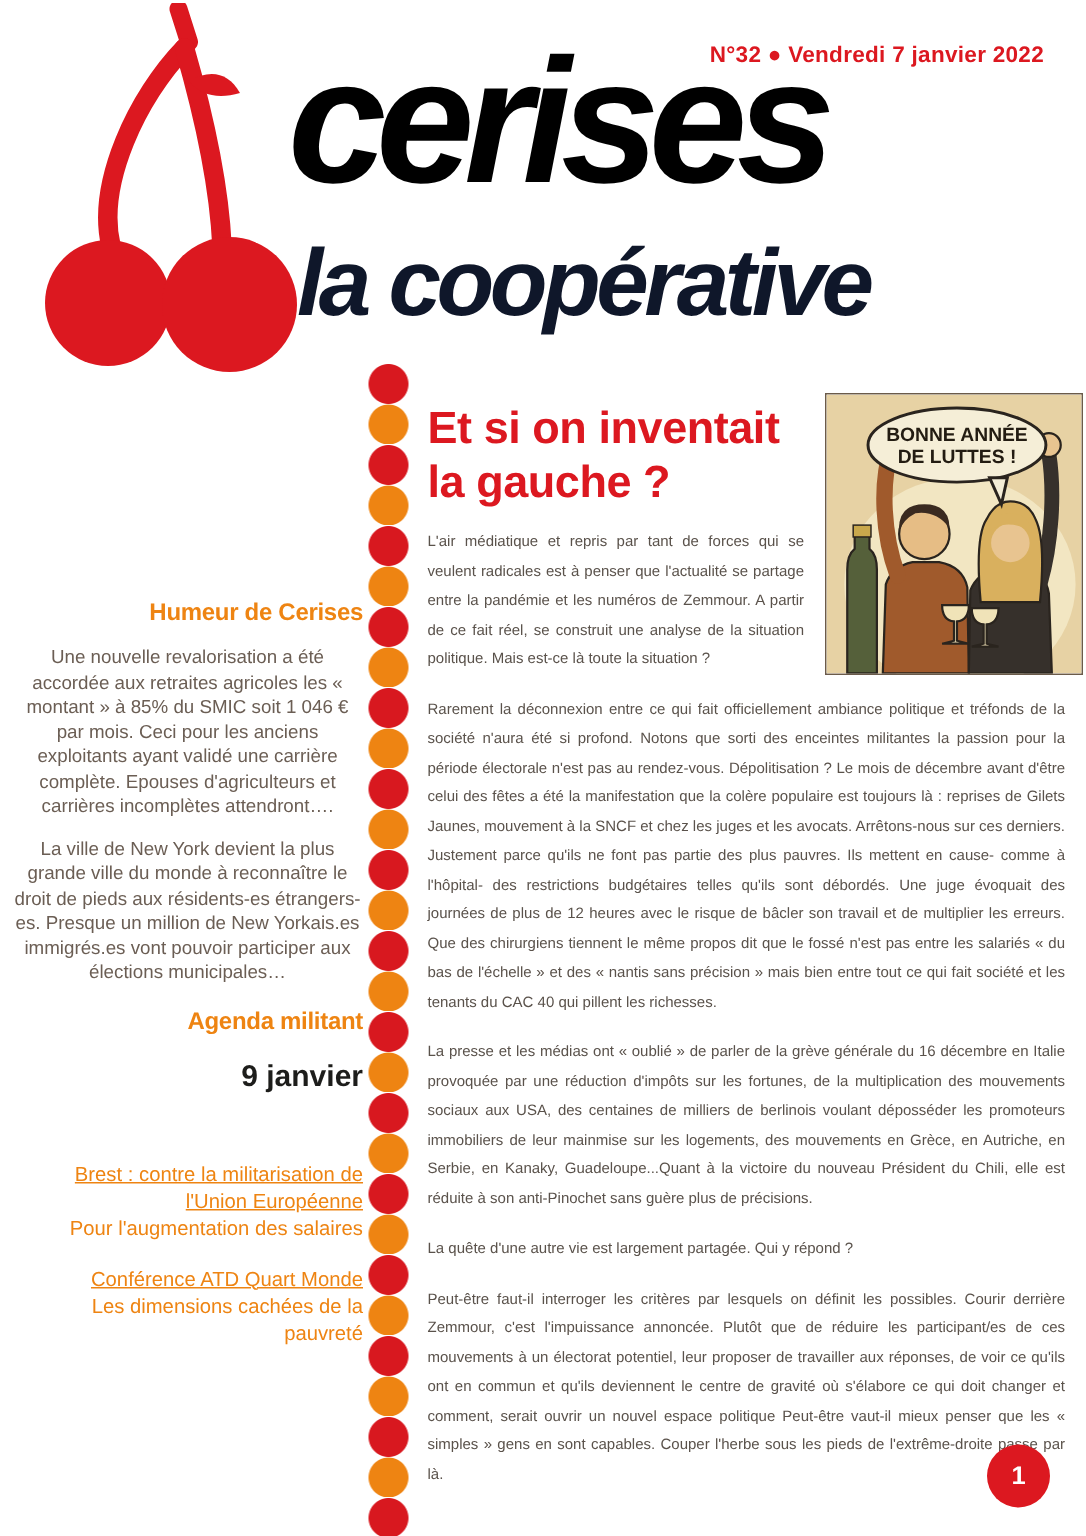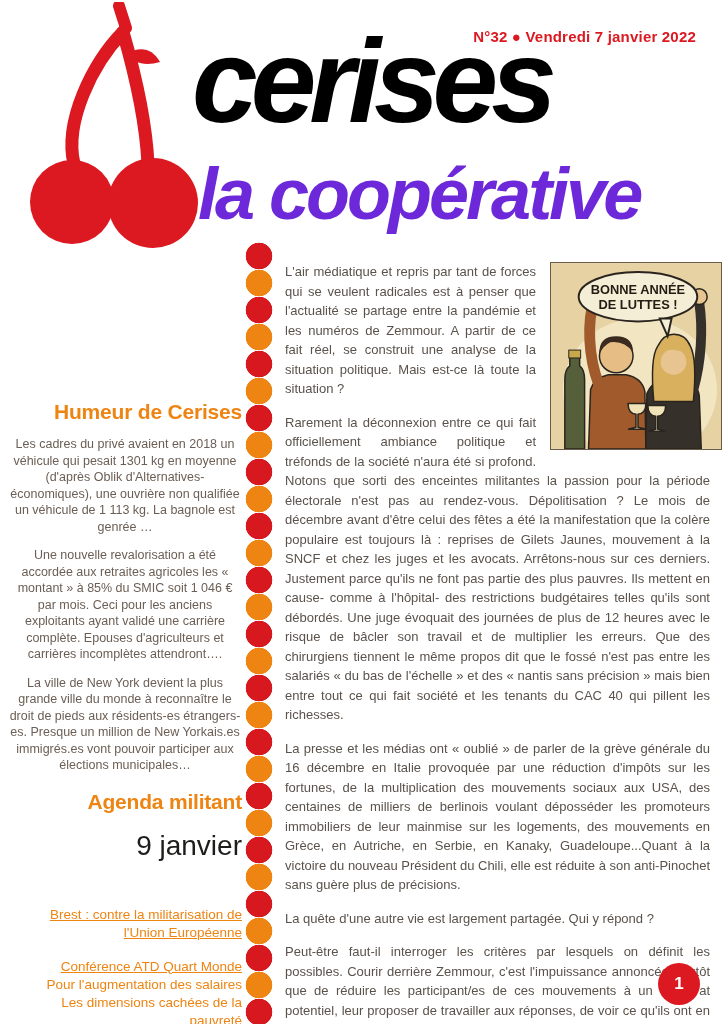--- a/index.html
+++ b/index.html
@@ -14,64 +14,64 @@
   }
   
   .logo-cherries{position:absolute;left:22px;top:2px;}
   .logo-title{
     position:absolute;left:192px;top:22px;width:520px;
     color:#000000;font-size:118px;font-weight:bold;font-style:italic;
     letter-spacing:-7px;line-height:1;
   }
   .logo-subtitle{
     position:absolute;left:198px;top:158px;width:500px;
-    color:#6d28d9;font-size:72px;font-weight:bold;font-style:italic;
+    color:#0f172a;font-size:63px;font-weight:bold;font-style:italic;
     letter-spacing:-3px;line-height:1;
   }
   
   .dotted-divider{
     position:absolute;left:245px;top:242px;width:28px;height:782px;
     background-image:
       radial-gradient(circle at 14px 14px, #d8181f 13px, rgba(0,0,0,0) 13.6px),
       radial-gradient(circle at 14px 41px, #ee8412 13px, rgba(0,0,0,0) 13.6px);
     background-size:28px 54px;background-repeat:repeat-y;
   }
   
   .sidebar{position:absolute;left:8px;top:400px;width:234px;}
   .sidebar-heading{
-    color:#ee8412;font-size:21px;font-weight:bold;text-align:right;
+    color:#ee8412;font-size:16px;font-weight:bold;text-align:right;
     margin:0 0 6px 0;letter-spacing:-.2px;
   }
   .sidebar p{
     color:#6b5e54;font-size:12.5px;line-height:16.5px;text-align:center;
     margin:12px 0 0 0;
   }
   .agenda-heading{margin-top:16px;}
   .agenda-date{
-    color:#1d1d1b;font-size:28px;font-weight:normal;text-align:right;
+    color:#1d1d1b;font-size:20px;font-weight:bold;text-align:right;
     margin:16px 0 2px 0;
   }
   .agenda-item{
     color:#ee8412;font-size:13.5px;line-height:18px;text-align:right;
     display:block;margin:0;
   }
   .agenda-link{text-decoration:underline;cursor:pointer;margin-top:44px;}
   .agenda-gap{margin-top:16px;}
   
   .main{position:absolute;left:285px;top:262px;width:437px;}
   .cartoon{
     float:right;width:172px;height:188px;margin:0 0 10px 14px;
     border:1px solid #6b5b4a;box-sizing:border-box;
   }
   .article-title{
     color:#dc1820;font-size:30px;line-height:36px;font-weight:bold;
     margin:6px 0 12px 0;letter-spacing:-.3px;
   }
   .main p{
-    color:#5a524b;font-size:13px;line-height:19.5px;text-align:justify;
+    color:#5a524b;font-size:10px;line-height:19.5px;text-align:justify;
     margin:0 0 14px 0;padding-right:12px;
   }
   .question-line{text-align:left;}
   
   .page-badge{
     position:absolute;left:658px;top:963px;width:42px;height:42px;
     border-radius:50%;background:#dc1820;color:#ffffff;
     font-size:17px;font-weight:bold;display:flex;align-items:center;justify-content:center;
   }
 </style>
@@ -90,31 +90,30 @@
     <circle cx="131" cy="201" r="45" fill="#dc1820"></circle>
   </svg>
 </div>
 <div class="logo-title">cerises</div>
 <div class="logo-subtitle">la coopérative</div>
 
 <div class="dotted-divider"></div>
 
 <div class="sidebar">
   <h2 class="sidebar-heading">Humeur de Cerises</h2>
-  <p>Les cadres du privé avaient en 2018 un véhicule qui pesait 1301 kg en moyenne (d'après Oblik d'Alternatives-économiques), une ouvrière non qualifiée un véhicule de 1 113 kg. La bagnole est genrée …</p>
   <p>Une nouvelle revalorisation a été accordée aux retraites agricoles les « montant » à 85% du SMIC soit 1 046 € par mois. Ceci pour les anciens exploitants ayant validé une carrière complète. Epouses d'agriculteurs et carrières incomplètes attendront….</p>
   <p>La ville de New York devient la plus grande ville du monde à reconnaître le droit de pieds aux résidents-es étrangers-es. Presque un million de New Yorkais.es immigrés.es vont pouvoir participer aux élections municipales…</p>
 
   <h2 class="sidebar-heading agenda-heading">Agenda militant</h2>
 
   <div class="agenda-date">9 janvier</div>
   <span class="agenda-item agenda-link">Brest : contre la militarisation de l'Union Européenne</span>
 
+  <span class="agenda-item">Pour l'augmentation des salaires</span>
   <span class="agenda-item agenda-link agenda-gap">Conférence ATD Quart Monde</span>
-  <span class="agenda-item">Pour l'augmentation des salaires</span>
   <span class="agenda-item">Les dimensions cachées de la pauvreté</span>
 
 </div>
 
 <div class="main">
   <svg class="cartoon" viewBox="0 0 172 188">
     <rect x="0" y="0" width="172" height="188" fill="#e7d2a4"></rect>
     <ellipse cx="90" cy="128" rx="78" ry="72" fill="#f2e6c2"></ellipse>
 
     <path d="M14 188 L14 118 Q14 108 19 104 L19 92 L29 92 L29 104 Q34 108 34 118 L34 188 Z" fill="#55603a" stroke="#2a241e" stroke-width="1.5"></path>
@@ -135,20 +134,21 @@
 
     <path d="M78 142 Q78 152 86 153 L86 166 L78 168 L96 168 L88 166 L88 153 Q96 152 96 142 Z" fill="#f0e3b8" stroke="#2a241e" stroke-width="1.5"></path>
     <path d="M98 144 Q98 154 106 155 L106 168 L98 170 L116 170 L108 168 L108 155 Q116 154 116 144 Z" fill="#f0e3b8" stroke="#2a241e" stroke-width="1.5"></path>
 
     <ellipse cx="88" cy="34" rx="60" ry="25" fill="#f5eed7" stroke="#2a241e" stroke-width="2"></ellipse>
     <path d="M110 56 L118 74 L122 56 Z" fill="#f5eed7" stroke="#2a241e" stroke-width="2"></path>
     <text x="88" y="31" text-anchor="middle" font-size="13" font-weight="bold" fill="#231c12" font-family="Liberation Sans, sans-serif">BONNE ANNÉE</text>
     <text x="88" y="46" text-anchor="middle" font-size="13" font-weight="bold" fill="#231c12" font-family="Liberation Sans, sans-serif">DE LUTTES !</text>
   </svg>
 
+  <h1 class="article-title"><span>Et si on inventait</span><br><span>la gauche ?</span></h1>
 
   <p>L'air médiatique et repris par tant de forces qui se veulent radicales est à penser que l'actualité se partage entre la pandémie et les numéros de Zemmour. A partir de ce fait réel, se construit une analyse de la situation politique. Mais est-ce là toute la situation ?</p>
   <p>Rarement la déconnexion entre ce qui fait officiellement ambiance politique et tréfonds de la société n'aura été si profond. Notons que sorti des enceintes militantes la passion pour la période électorale n'est pas au rendez-vous. Dépolitisation ?  Le mois de décembre avant d'être celui des fêtes a été la manifestation que la colère populaire est toujours là : reprises de Gilets Jaunes, mouvement à la SNCF et chez les juges et les avocats. Arrêtons-nous sur ces derniers. Justement parce qu'ils ne font pas partie des plus pauvres. Ils mettent en cause- comme à l'hôpital- des restrictions budgétaires telles qu'ils sont débordés. Une juge évoquait des journées de plus de 12 heures avec le risque de bâcler son travail et de multiplier les erreurs. Que des chirurgiens tiennent le même propos dit que le fossé n'est pas entre les salariés « du bas de l'échelle » et des « nantis sans précision » mais bien entre tout ce qui fait société et les tenants du CAC 40 qui pillent les richesses.</p>
   <p>La presse et les médias ont « oublié » de parler de la grève générale du 16 décembre en Italie provoquée par une réduction d'impôts sur les fortunes, de la multiplication des mouvements sociaux aux USA, des centaines de milliers de berlinois voulant déposséder les promoteurs immobiliers de leur mainmise sur les logements, des mouvements en Grèce, en Autriche, en Serbie, en Kanaky, Guadeloupe...Quant à la victoire du nouveau Président du Chili, elle est réduite à son anti-Pinochet sans guère plus de précisions.</p>
   <p class="question-line">La quête d'une autre vie est largement partagée. Qui y répond ?</p>
   <p>Peut-être faut-il interroger les critères par lesquels on définit les possibles. Courir derrière Zemmour, c'est l'impuissance annoncée. Plutôt que de réduire les participant/es de ces mouvements à un électorat potentiel, leur proposer de travailler aux réponses, de voir ce qu'ils ont en commun et qu'ils deviennent le centre de gravité où s'élabore ce qui doit changer et comment, serait ouvrir un nouvel espace politique Peut-être vaut-il mieux penser que les « simples » gens en sont capables. Couper l'herbe sous les pieds de l'extrême-droite passe par là.</p>
 
 </div>
 
 <div class="page-badge">1</div>

